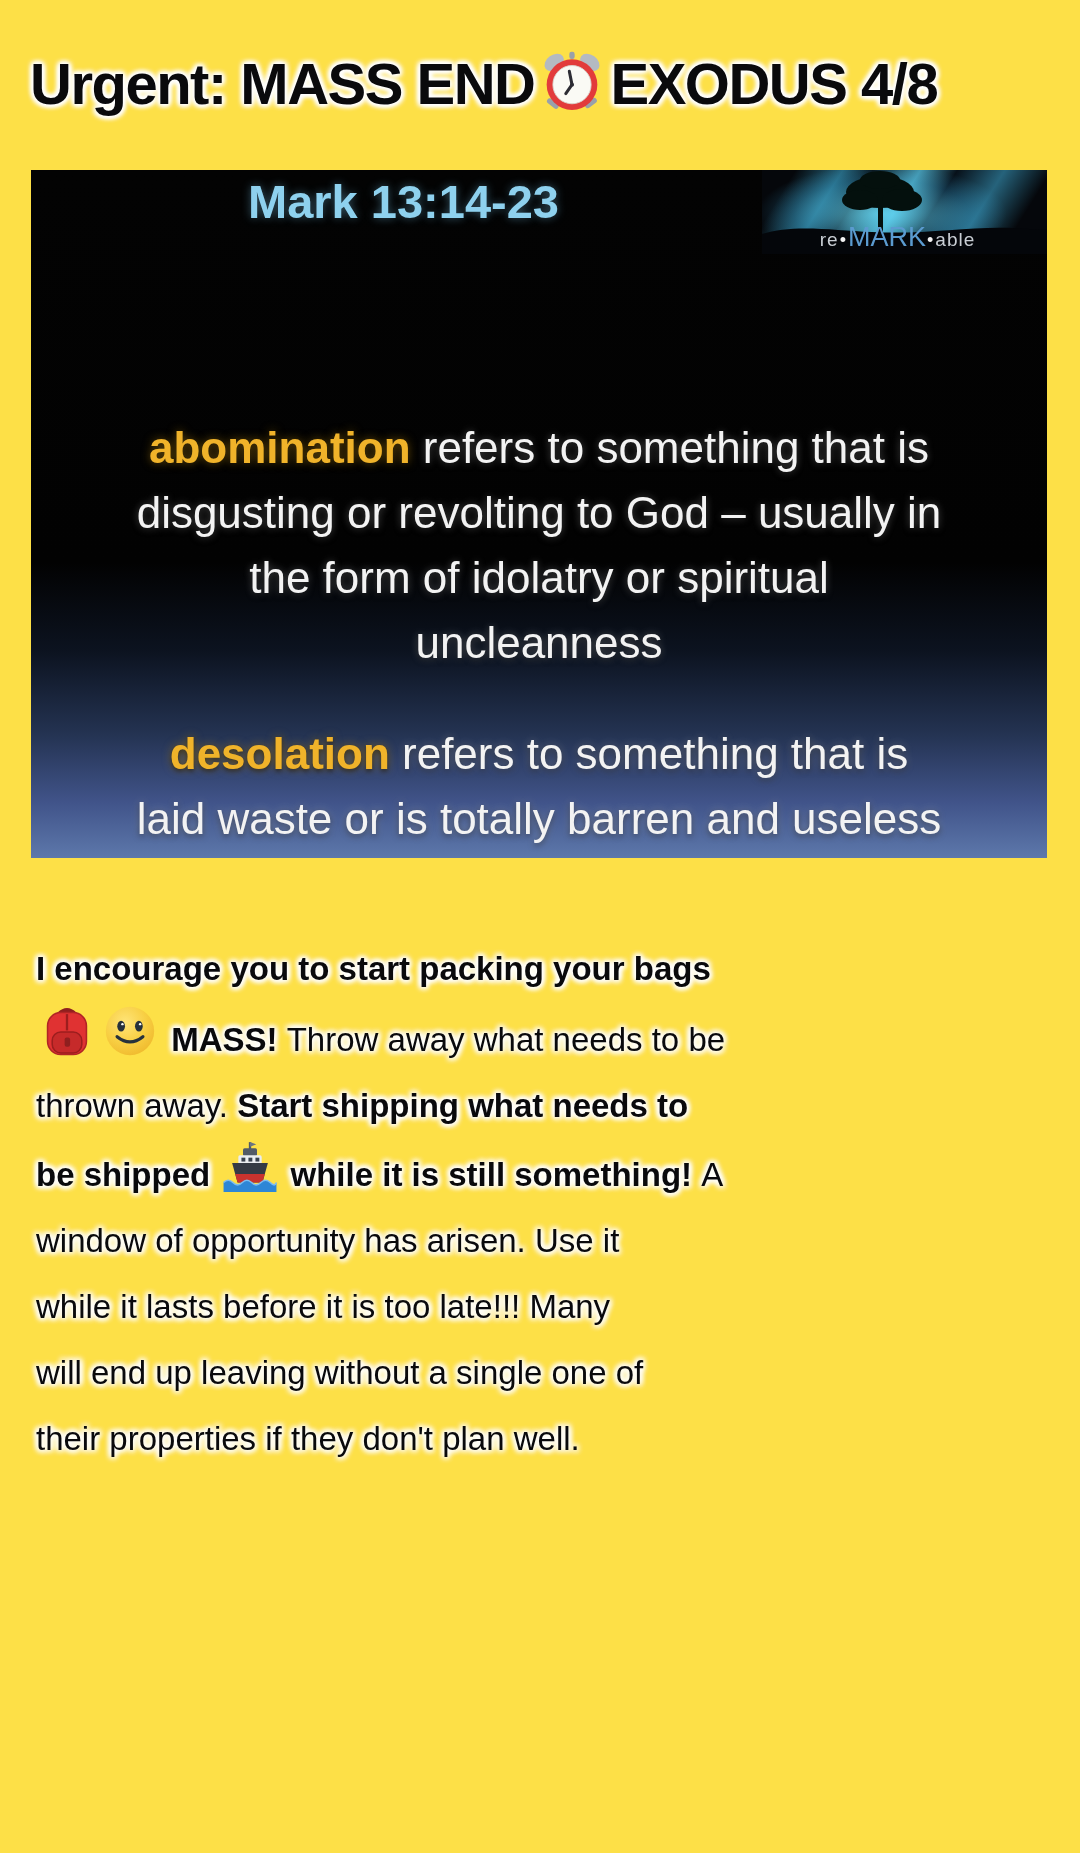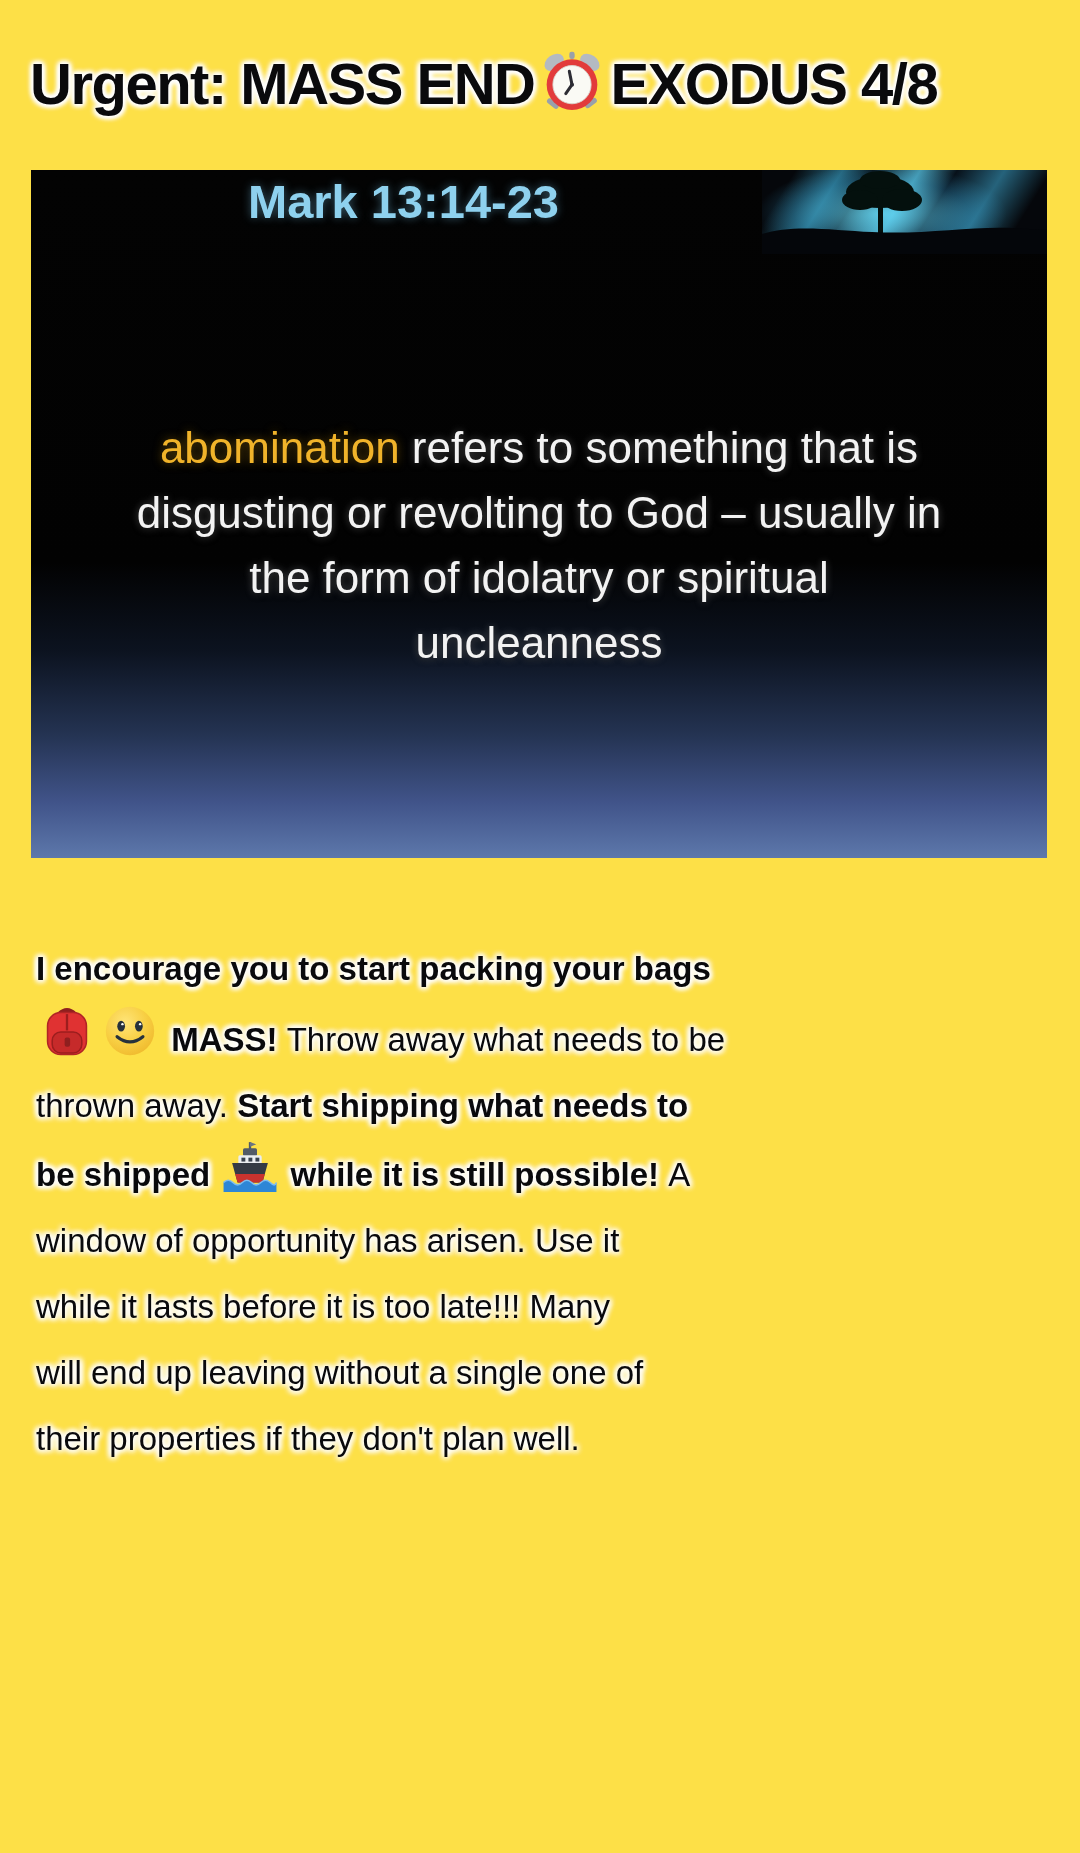--- a/index.html
+++ b/index.html
@@ -47,21 +47,21 @@
   }
   .slide-def {
     position:absolute; left:0; width:100%;
     text-align:center; font-size:44px; line-height:65px;
     color:#f3f3f3; white-space:pre-wrap;
     text-shadow:0 0 9px rgba(255,255,255,.3), 0 2px 6px rgba(0,0,0,.6);
   }
   .def1 { top:245px; }
   .def2 { top:551px; }
   .kw {
-    color:#f0b32a; font-weight:400;
+    color:#f0b32a; font-weight:700;
     text-shadow:0 0 10px rgba(190,140,20,.55), 0 2px 5px rgba(0,0,0,.7);
   }
 
   
   .slide-logo {
     position:absolute; top:0; right:0; width:285px; height:84px; overflow:hidden;
     background:
       linear-gradient(122deg,
         rgba(0,0,0,0) 10%, rgba(62,175,215,.55) 24%, rgba(10,40,60,.12) 33%,
         rgba(95,215,250,.68) 47%, rgba(18,60,92,.18) 58%,
@@ -124,28 +124,31 @@
           <rect x="116" y="34" width="5" height="32"></rect>
           <path d="M118 38 L104 26 L132 24 Z"></path>
           <ellipse cx="118" cy="22" rx="34" ry="16"></ellipse>
           <ellipse cx="98" cy="30" rx="18" ry="10"></ellipse>
           <ellipse cx="140" cy="30" rx="20" ry="11"></ellipse>
           <ellipse cx="118" cy="10" rx="20" ry="9"></ellipse>
         </g>
 
         <path d="M0 64 C30 54 70 60 110 62 C160 65 210 56 250 58 L285 60 L285 84 L0 84 Z" fill="#04060a"></path>
       </svg>
+      <div class="logo-text"><span class="lt-sm">re</span><span class="lt-dot">•</span><span class="lt-mark">MARK</span><span class="lt-dot">•</span><span class="lt-sm">able</span></div>
     </div>
 
 
     <div class="slide-def def1"><span class="kw">abomination</span><span> refers to something that is
 disgusting or revolting to God – usually in
 the form of idolatry or spiritual
 uncleanness</span></div>
 
+    <div class="slide-def def2"><span class="kw">desolation</span><span> refers to something that is
+laid waste or is totally barren and useless</span></div>
   </div>
 
   <p class="bodytext halo"><b>I encourage you to start packing your bags
 </b><svg class="emoji" width="56" height="56" viewBox="0 0 72 72" aria-hidden="true">
       <path d="M26 13 Q36 3 46 13" stroke="#8f1f1f" stroke-width="6" fill="none" stroke-linecap="round"></path>
       <rect x="11" y="11" width="50" height="54" rx="17" fill="#e03232" stroke="#b02525" stroke-width="2"></rect>
       <line x1="36" y1="13" x2="36" y2="34" stroke="#9c1e1e" stroke-width="3"></line>
       <rect x="17" y="36" width="38" height="27" rx="11" fill="#c62a2a" stroke="#9c1e1e" stroke-width="2"></rect>
       <rect x="33" y="43" width="7" height="12" rx="2.5" fill="#8f1f1f"></rect>
     </svg><svg class="emoji" width="58" height="58" viewBox="0 0 72 72" aria-hidden="true">
@@ -169,20 +172,20 @@
       <path d="M36 4 L44 7 L36 10 Z" fill="#6b7480"></path>
       <rect x="27" y="12" width="18" height="10" rx="2" fill="#525b67"></rect>
       <rect x="21" y="21" width="30" height="11" rx="2" fill="#e9edf1"></rect>
       <rect x="25" y="24" width="5" height="5" fill="#39424e"></rect>
       <rect x="34" y="24" width="5" height="5" fill="#39424e"></rect>
       <rect x="43" y="24" width="5" height="5" fill="#39424e"></rect>
       <path d="M13 31 L59 31 L52 56 L20 56 Z" fill="#343b45"></path>
       <path d="M17 45 L55 45 L52 56 L20 56 Z" fill="#c9332e"></path>
       <path d="M2 56 q6 -6 12 0 t12 0 t12 0 t12 0 t12 0 t8 0 v12 h-68 z" fill="#2e86d6"></path>
       <path d="M2 56 q6 -6 12 0 t12 0 t12 0 t12 0 t12 0 t8 0" stroke="#7dbcf0" stroke-width="2" fill="none"></path>
-    </svg><b> while it is still possible! </b><span>A
+    </svg><b> while it is still something! </b><span>A
 window of opportunity has arisen. Use it
 while it lasts before it is too late!!! Many
 will end up leaving without a single one of
 their properties if they don't plan well.</span></p>
 
 
 </div>
 
 </body></html>

